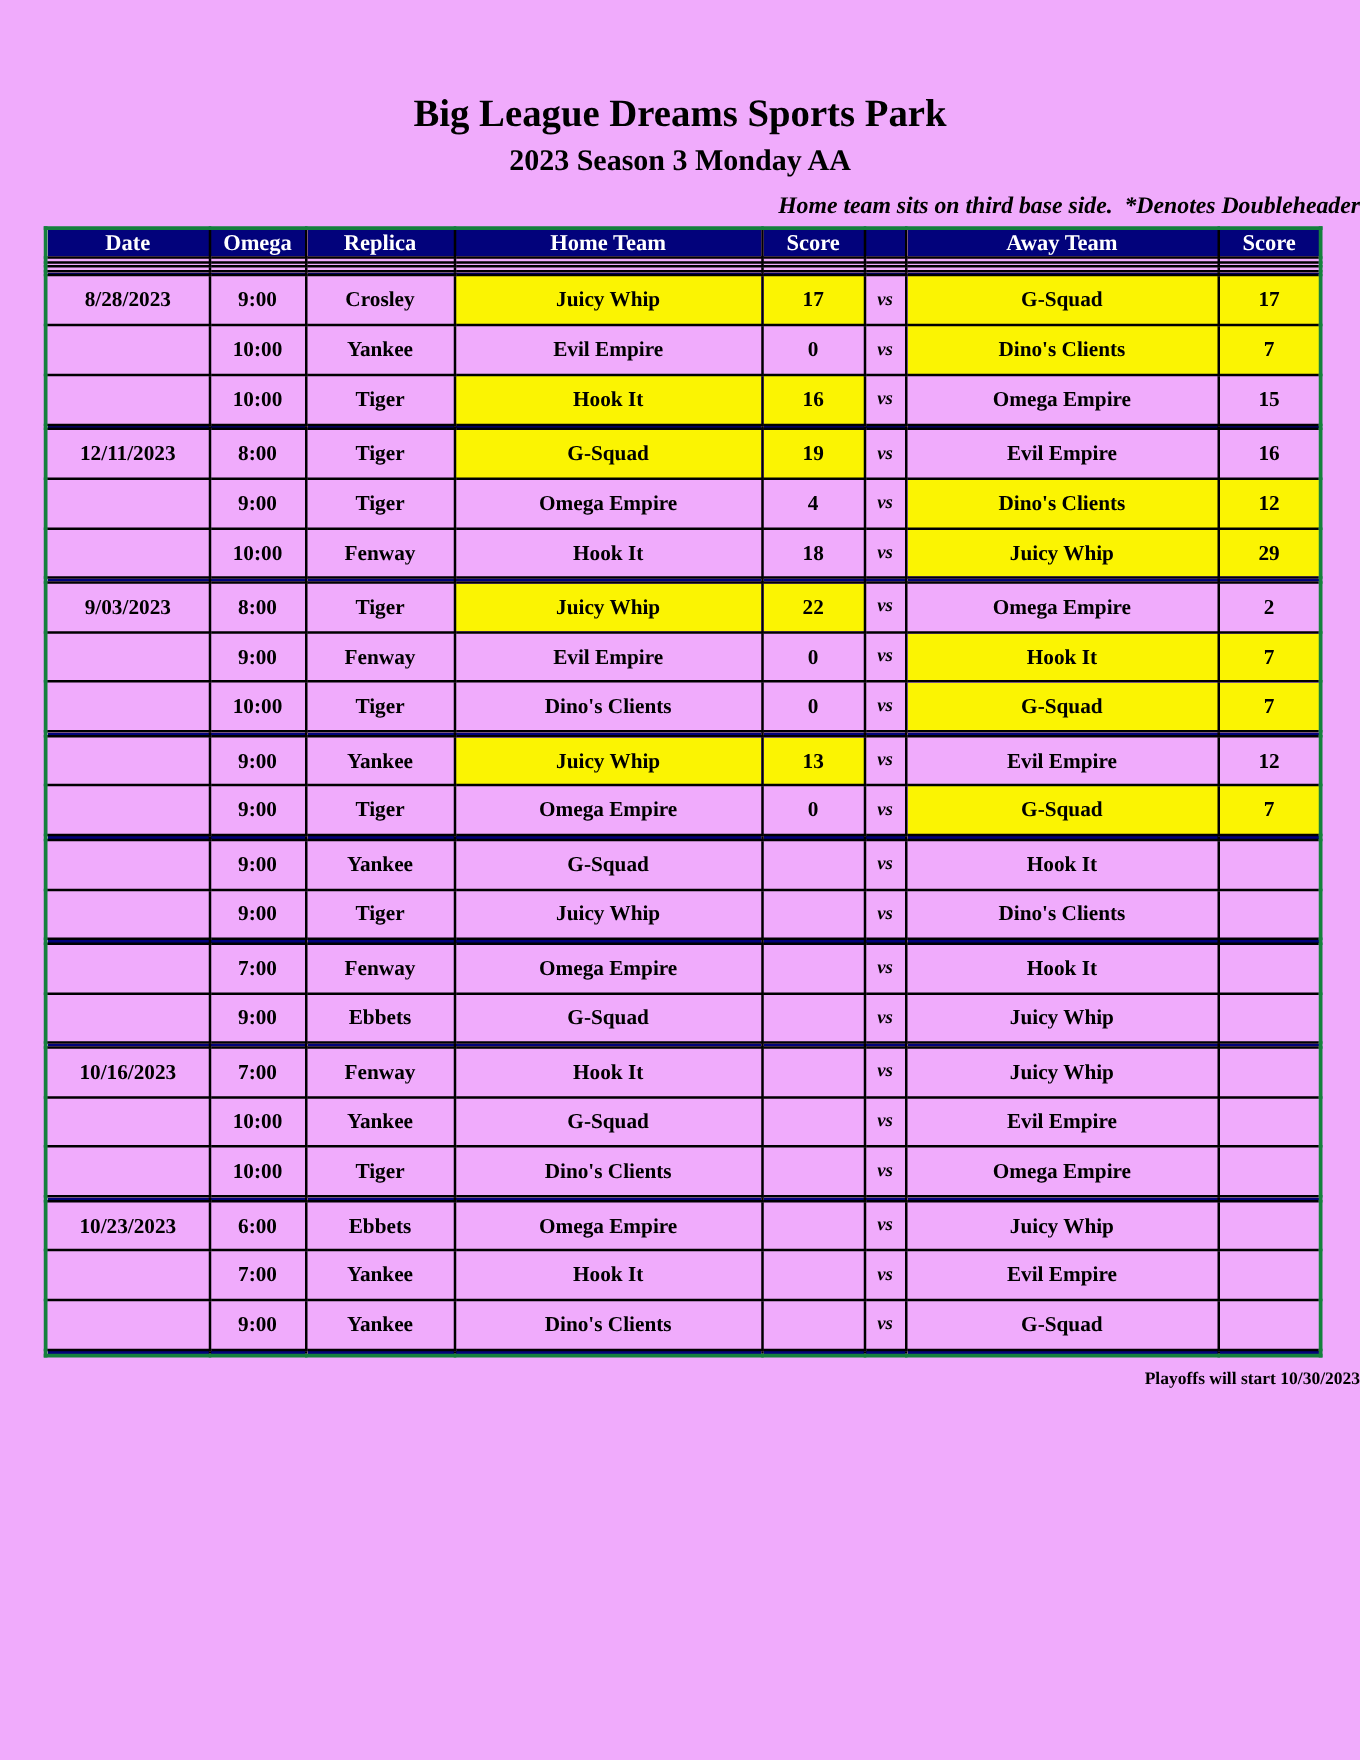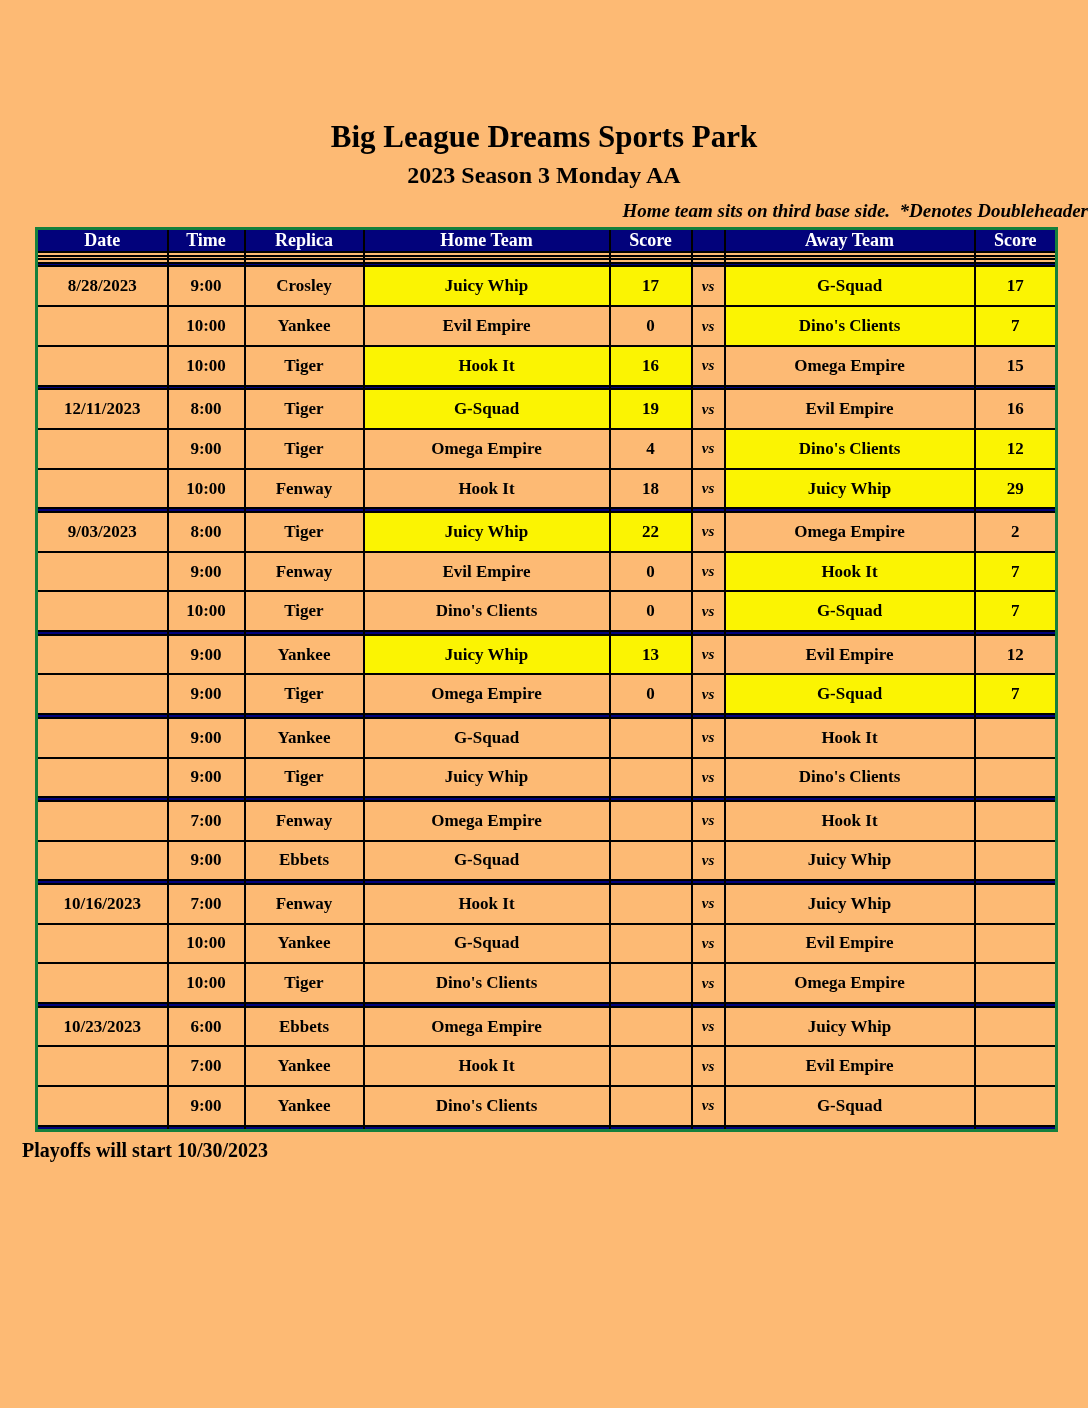--- a/index.html
+++ b/index.html
@@ -5,23 +5,23 @@
   * { margin:0; padding:0; box-sizing:border-box; }
   html,body { background:#ffffff; }
   body {
     width:1088px; height:1408px;
     font-family:"Liberation Serif", serif;
     color:#000;
   }
   .page {
     position:relative;
     width:1088px; height:1408px;
-    background:#fdba74;
+    background:#f0abfc;
     overflow:hidden;
-    padding-top:120px;
+    padding-top:74px;
   }
   .title {
     text-align:center;
     font-size:31px;
     font-weight:bold;
     line-height:34px;
   }
   .subtitle {
     text-align:center;
     font-size:24px;
@@ -58,24 +58,25 @@
   }
   .schedule thead th {
     background:#02027B;
     color:#ffffff;
     font-size:18px;
   }
   .schedule td.sep { background:#02027B; }
   .schedule td.win { background:#FBF402; }
   .schedule td.vs  { font-style:italic; font-size:15px; }
   .footer {
-    margin:8px 0 0 22px;
-    font-size:20px;
+    margin:8px 0 0 36px;
+    font-size:14px;
     font-weight:bold;
     line-height:20px;
+    text-align:right;
   }
 </style>
 </head>
 <body>
 
 <div class="page">
   <div class="title">Big League Dreams Sports Park</div>
   <div class="subtitle">2023 Season 3 Monday AA</div>
   <div class="note">Home team sits on third base side.  *Denotes Doubleheader</div>
 
@@ -86,21 +87,21 @@
         <col style="width:119px">
         <col style="width:246px">
       <col style="width:82px">
         <col style="width:33px">
         <col style="width:250px">
         <col style="width:82px">
     </colgroup>
     <thead>
         <tr>
           <th>Date</th>
-          <th>Time</th>
+          <th>Omega</th>
           <th>Replica</th>
           <th>Home Team</th>
           <th>Score</th>
           <th></th>
           <th>Away Team</th>
           <th>Score</th>
         </tr>
       </thead>
     <tbody>
         <tr>

